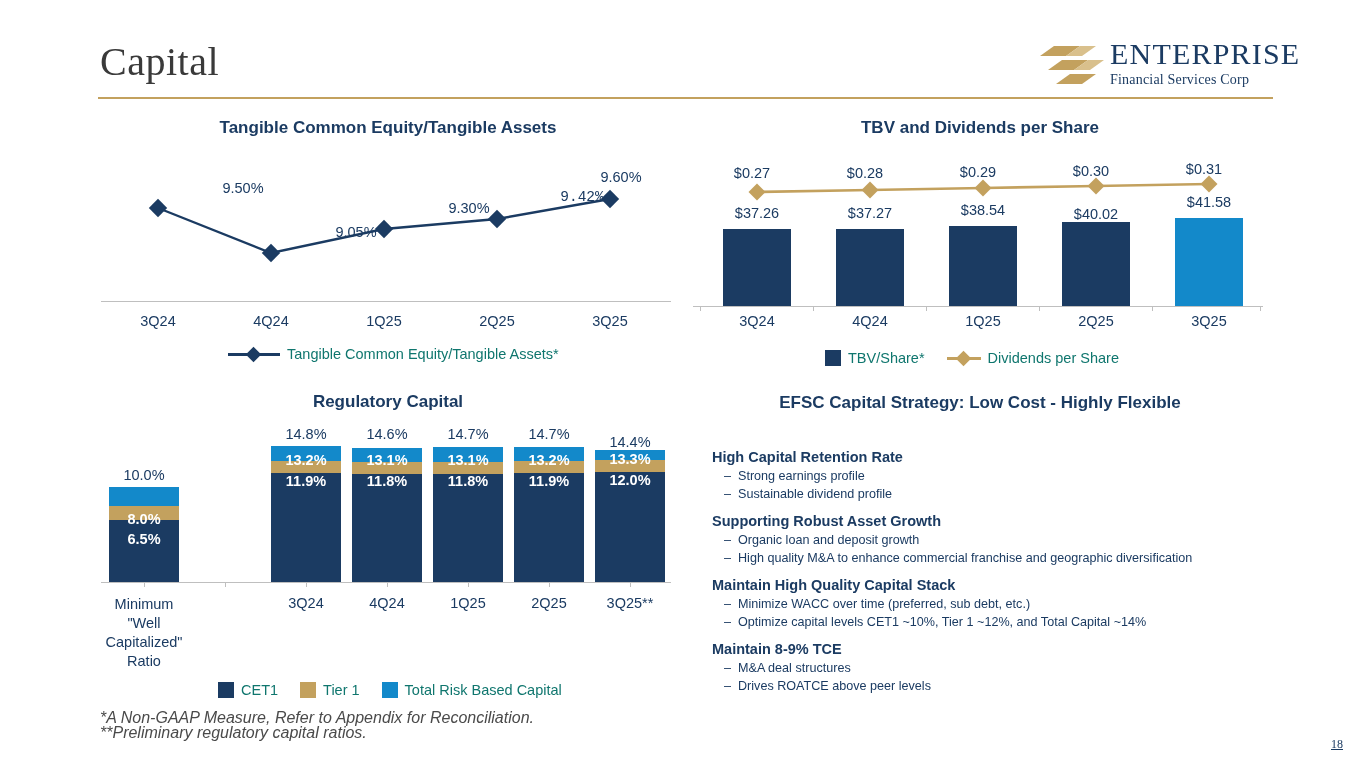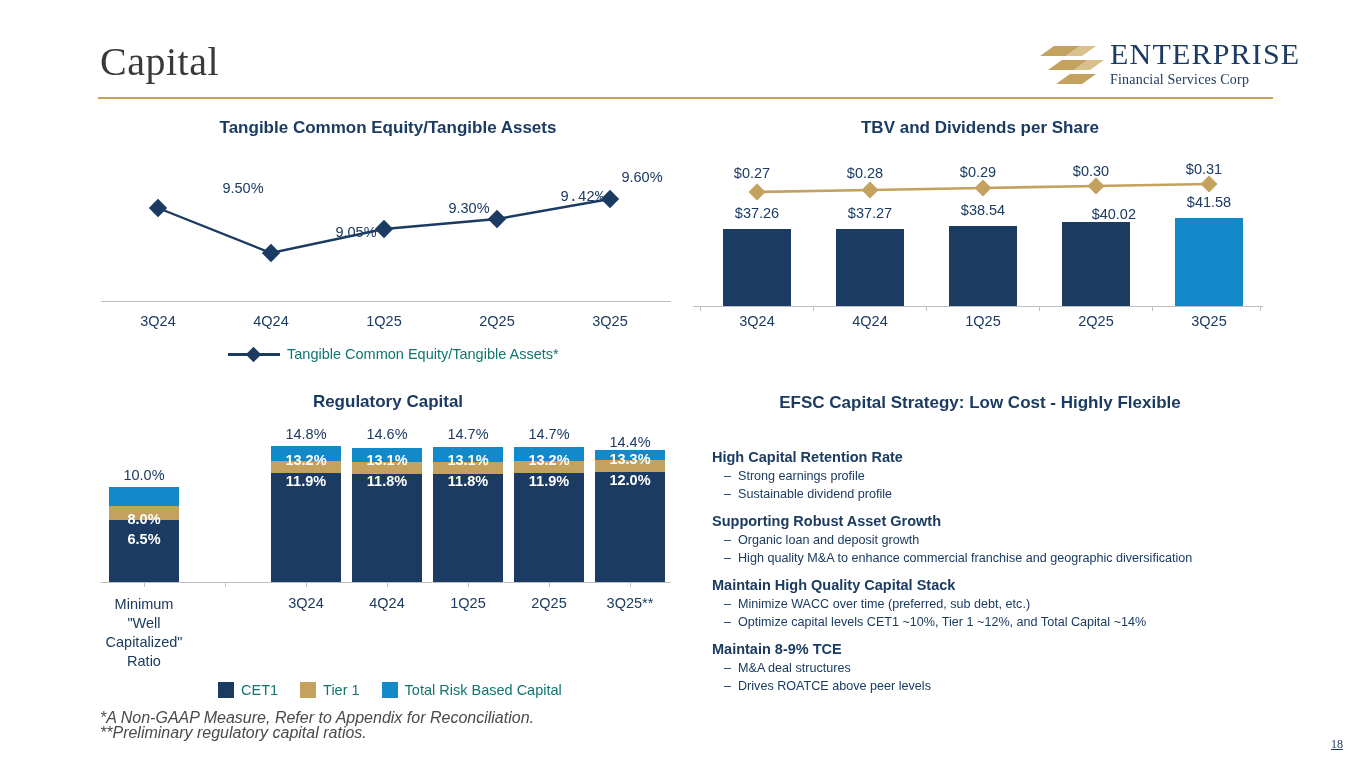--- a/index.html
+++ b/index.html
@@ -112,21 +112,21 @@
     </div>
   </div>
 
   <div class="panel" style="left:98px;top:118px;width:580px;height:255px;">
     <div class="chart-title" style="top:0;">Tangible Common Equity/Tangible Assets</div>
 
     <div class="val-label" style="left:105px;top:62px;width:80px;">9.50%</div>
     <div class="val-label" style="left:218px;top:106px;width:80px;">9.05%</div>
     <div class="val-label" style="left:331px;top:82px;width:80px;">9.30%</div>
     <div class="val-label" style="left:444px;top:71px;width:80px;font-family:Liberation Mono, monospace;">9.42%</div>
-    <div class="val-label" style="left:504px;top:51px;width:80px;">9.60%</div>
+    <div class="val-label" style="left:483px;top:51px;width:80px;">9.60%</div>
 
     <svg style="position:absolute;left:0;top:0;width:580px;height:200px;">
       <polyline points="60,90 173,135 286,111 399,101 512,81" fill="none" stroke="#1b3b62" stroke-width="2.4"></polyline>
       <g fill="#1b3b62">
         <rect x="53.5" y="83.5" width="13" height="13" transform="rotate(45 60 90)"></rect>
         <rect x="166.5" y="128.5" width="13" height="13" transform="rotate(45 173 135)"></rect>
         <rect x="279.5" y="104.5" width="13" height="13" transform="rotate(45 286 111)"></rect>
         <rect x="392.5" y="94.5" width="13" height="13" transform="rotate(45 399 101)"></rect>
         <rect x="505.5" y="74.5" width="13" height="13" transform="rotate(45 512 81)"></rect>
       </g>
@@ -162,21 +162,21 @@
 
     <div style="position:absolute;left:33px;top:111px;width:68px;height:77px;background:#1b3b62;"></div>
     <div style="position:absolute;left:146px;top:111px;width:68px;height:77px;background:#1b3b62;"></div>
     <div style="position:absolute;left:259px;top:108px;width:68px;height:80px;background:#1b3b62;"></div>
     <div style="position:absolute;left:372px;top:104px;width:68px;height:84px;background:#1b3b62;"></div>
     <div style="position:absolute;left:485px;top:100px;width:68px;height:88px;background:#1389ca;"></div>
 
     <div class="val-label" style="left:27px;top:87px;width:80px;">$37.26</div>
     <div class="val-label" style="left:140px;top:87px;width:80px;">$37.27</div>
     <div class="val-label" style="left:253px;top:84px;width:80px;">$38.54</div>
-    <div class="val-label" style="left:366px;top:88px;width:80px;text-align:right;">$40.02</div>
+    <div class="val-label" style="left:366px;top:88px;width:80px;">$40.02</div>
     <div class="val-label" style="left:479px;top:76px;width:80px;">$41.58</div>
 
     <svg style="position:absolute;left:0;top:0;width:580px;height:200px;">
       <polyline points="67,74 180,72 293,70 406,68 519,66" fill="none" stroke="#c3a15e" stroke-width="2.6"></polyline>
       <g fill="#c3a15e">
         <rect x="61" y="68" width="12" height="12" transform="rotate(45 67 74)"></rect>
         <rect x="174" y="66" width="12" height="12" transform="rotate(45 180 72)"></rect>
         <rect x="287" y="64" width="12" height="12" transform="rotate(45 293 70)"></rect>
         <rect x="400" y="62" width="12" height="12" transform="rotate(45 406 68)"></rect>
         <rect x="513" y="60" width="12" height="12" transform="rotate(45 519 66)"></rect>
@@ -190,20 +190,33 @@
     <div class="tick" style="left:349px;top:188px;"></div>
     <div class="tick" style="left:462px;top:188px;"></div>
     <div class="tick" style="left:570px;top:188px;"></div>
 
     <div class="cat-label" style="left:27px;top:195px;width:80px;">3Q24</div>
     <div class="cat-label" style="left:140px;top:195px;width:80px;">4Q24</div>
     <div class="cat-label" style="left:253px;top:195px;width:80px;">1Q25</div>
     <div class="cat-label" style="left:366px;top:195px;width:80px;">2Q25</div>
     <div class="cat-label" style="left:479px;top:195px;width:80px;">3Q25</div>
 
+    <div class="legend" style="left:135px;top:232px;gap:22px;">
+      <div class="legend-item">
+        <span class="swatch" style="background:#1b3b62;"></span>
+        <span>TBV/Share*</span>
+      </div>
+      <div class="legend-item">
+        <span class="legend-line" style="width:34px;">
+          <span class="bar" style="background:#c3a15e;width:34px;"></span>
+          <span class="dia" style="background:#c3a15e;left:11px;"></span>
+        </span>
+        <span>Dividends per Share</span>
+      </div>
+    </div>
   </div>
 
   <div class="panel" style="left:98px;top:392px;width:580px;height:320px;">
     <div class="chart-title" style="top:0;">Regulatory Capital</div>
 
     <div class="val-label" style="left:6px;top:75px;width:80px;">10.0%</div>
     <div class="val-label" style="left:168px;top:34px;width:80px;">14.8%</div>
     <div class="val-label" style="left:249px;top:34px;width:80px;">14.6%</div>
     <div class="val-label" style="left:330px;top:34px;width:80px;">14.7%</div>
     <div class="val-label" style="left:411px;top:34px;width:80px;">14.7%</div>

